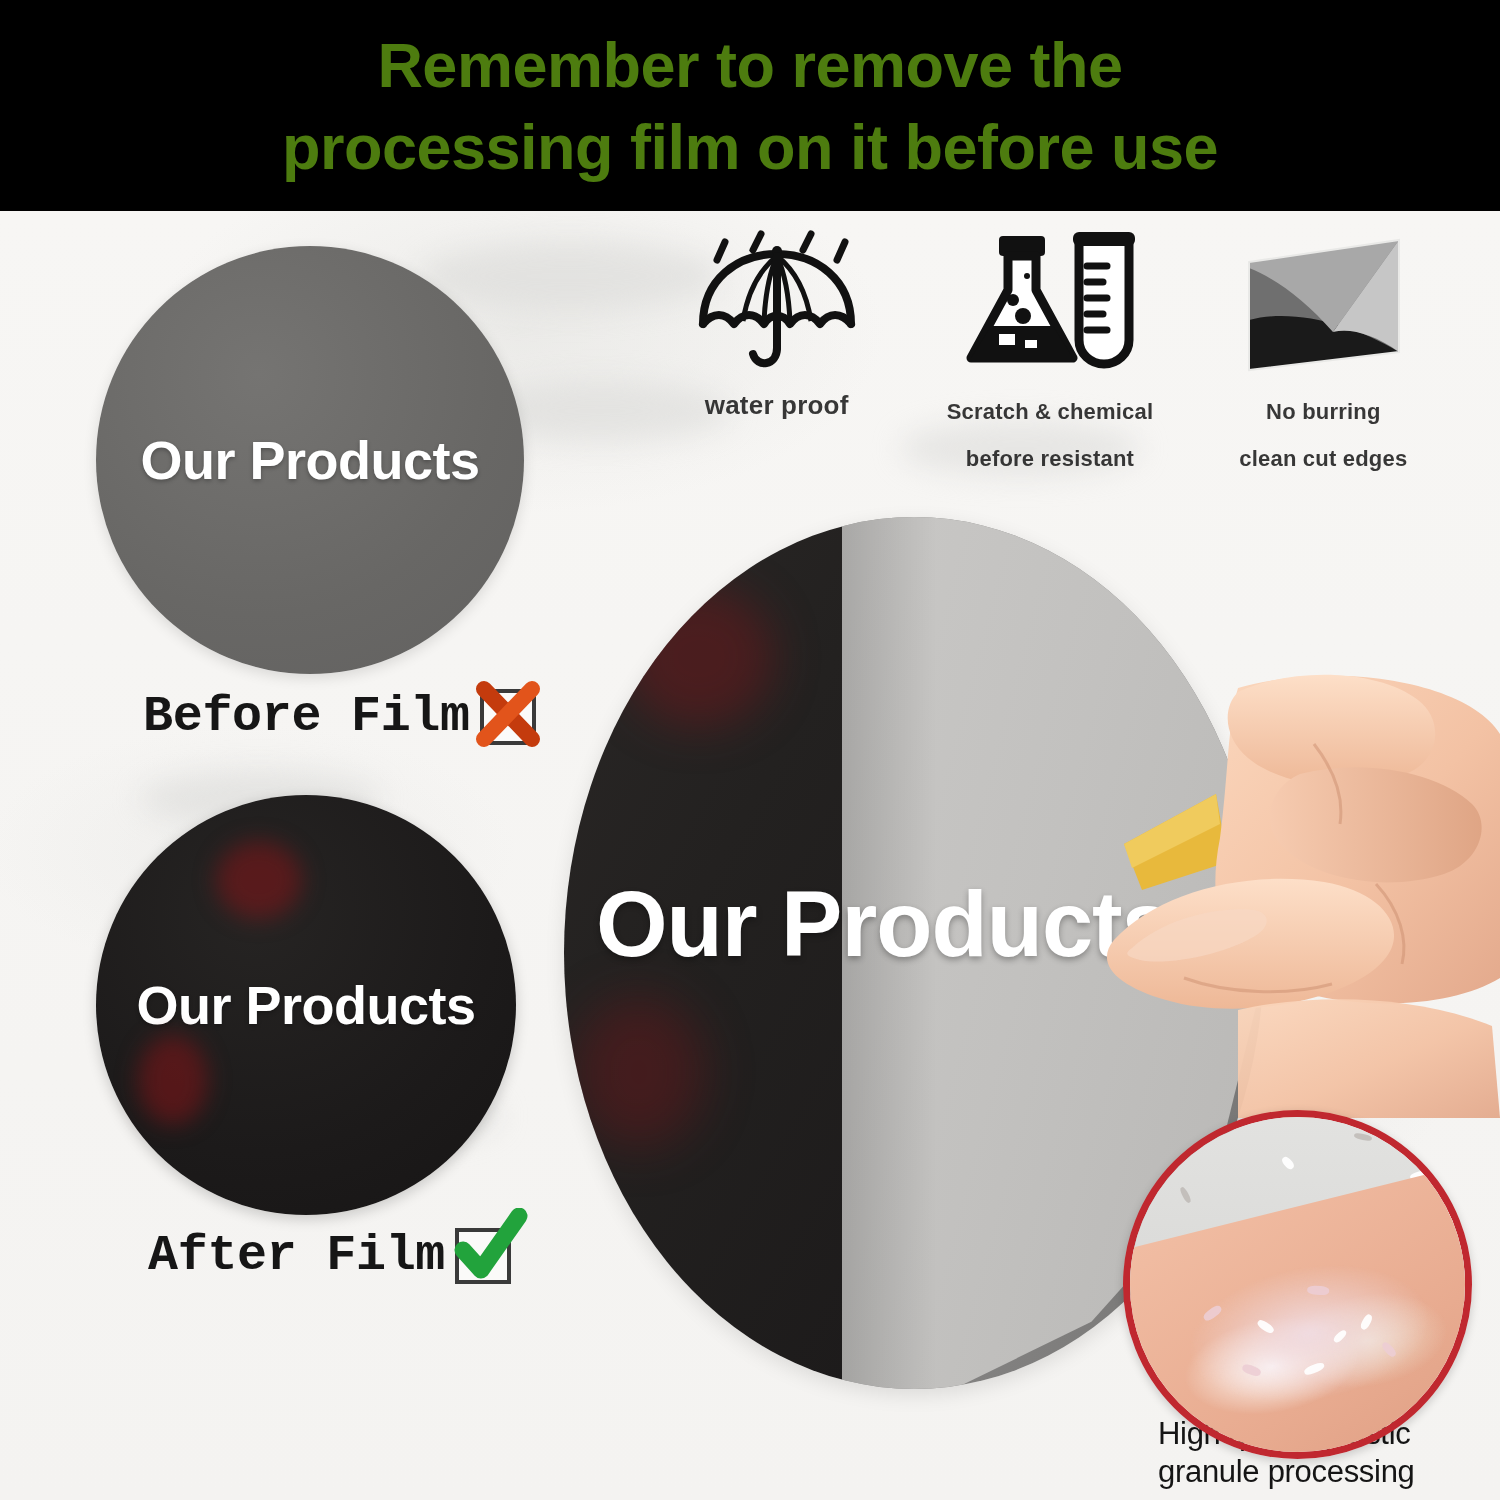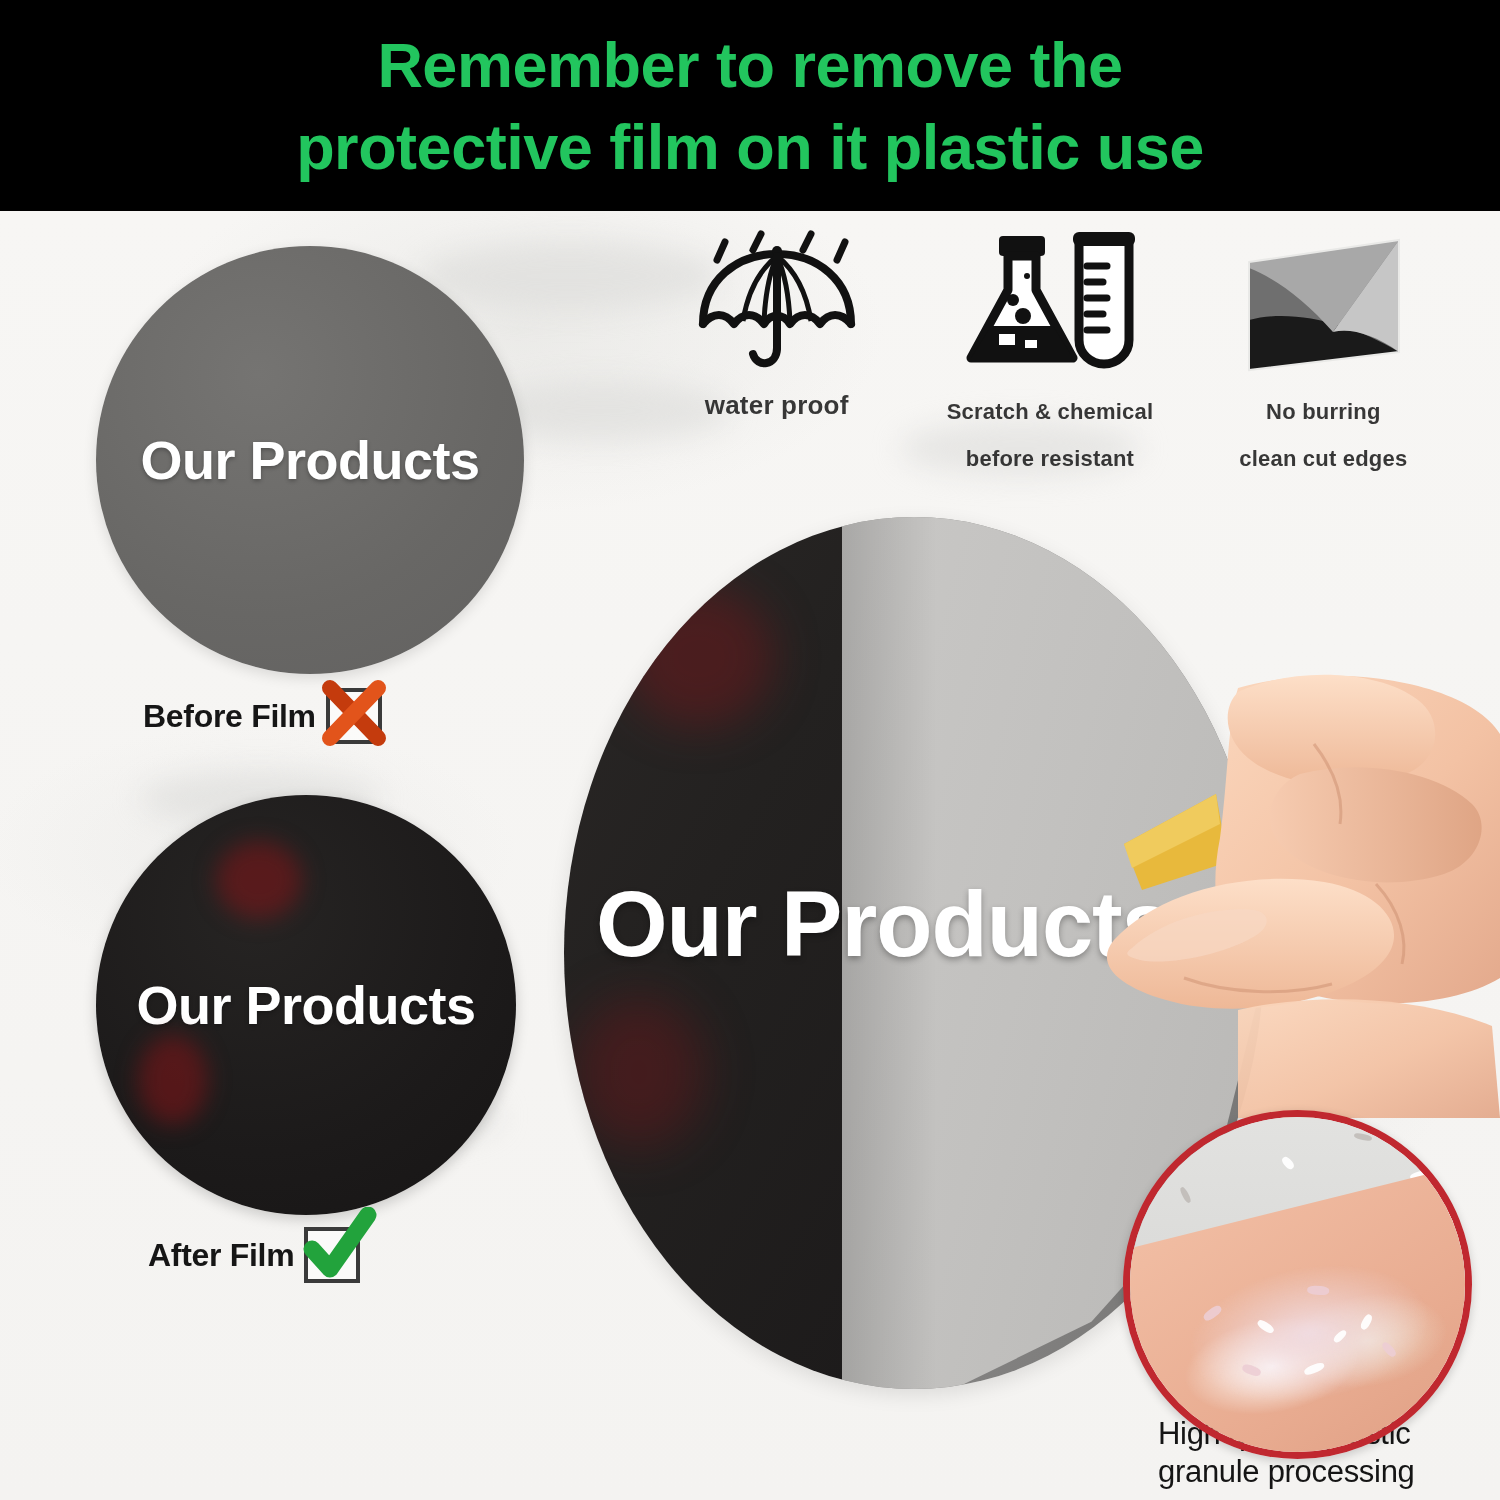--- a/index.html
+++ b/index.html
@@ -23,21 +23,21 @@
     width: 1500px;
     height: 211px;
     background: #000000;
     display: flex;
     flex-direction: column;
     align-items: center;
     justify-content: center;
     z-index: 40;
   }
   .header-line {
-    color: #22c55e;
+    color: #4d7c0f;
     font-family: "Liberation Sans", sans-serif;
     font-weight: bold;
     font-size: 63px;
     line-height: 82px;
     letter-spacing: -0.5px;
     white-space: nowrap;
     text-align: center;
   }
 
   
@@ -137,23 +137,23 @@
     position: absolute;
     display: flex;
     align-items: center;
     gap: 10px;
     z-index: 22;
   }
   #caption-before { left: 143px; top: 688px; }
   #caption-after  { left: 148px; top: 1227px; }
   .caption-text {
     color: #161616;
-    font-family: Liberation Sans, sans-serif;
+    font-family: Liberation Mono, monospace;
     font-weight: bold;
-    font-size: 32px;
+    font-size: 50px;
     letter-spacing: -0.3px;
     filter: blur(0.35px);
     white-space: nowrap;
   }
   .mark-box {
     position: relative;
     width: 48px; height: 48px;
     border: 4px solid #3a3a3a;
     background: rgba(255,255,255,0.55);
     flex: none;
@@ -290,21 +290,21 @@
   }
   #granule-caption .line1 { position: relative; z-index: 1; }
 </style>
 </head>
 <body>
 
 <div id="page">
 
   <div id="header-banner">
     <div class="header-line">Remember to remove the</div>
-    <div class="header-line">protective film on it plastic use</div>
+    <div class="header-line">processing film on it before use</div>
   </div>
 
   <div id="canvas">
     <div class="bg-smudge" style="left:420px; top:30px; width:300px; height:70px;"></div>
     <div class="bg-smudge" style="left:470px; top:170px; width:260px; height:60px;"></div>
     <div class="bg-smudge" style="left:140px; top:560px; width:240px; height:55px;"></div>
     <div class="bg-smudge" style="left:300px; top:880px; width:200px; height:50px;"></div>
     <div class="bg-smudge" style="left:900px; top:210px; width:240px; height:55px;"></div>
   </div>
 

